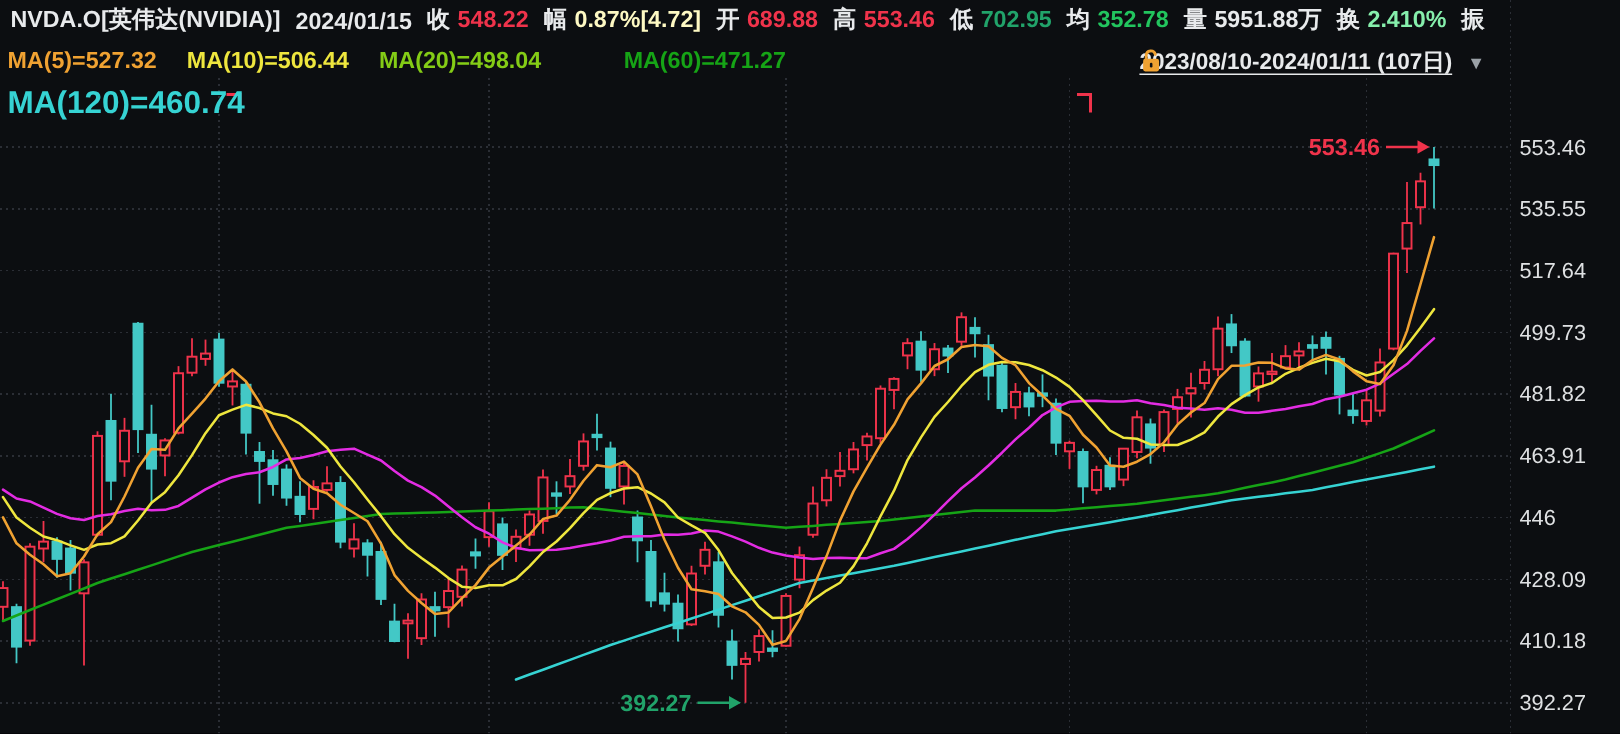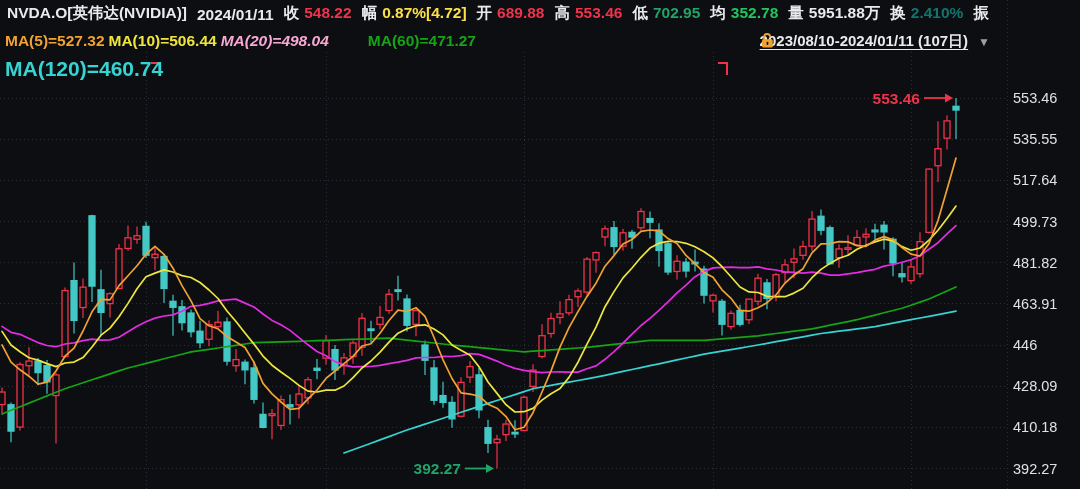--- a/index.html
+++ b/index.html
@@ -10,21 +10,21 @@
   }
   .stage *{box-sizing:border-box;}
   svg{position:absolute;left:0;top:0;}
   .hdr-row1{
     position:absolute;left:7px;top:3px;display:flex;gap:10px;align-items:flex-end;
     font-size:15.5px;font-weight:bold;white-space:nowrap;color:#e8eaec;z-index:5;
   }
   .fld{display:flex;gap:5px;align-items:baseline;}
   .fld .lab{color:#e8eaec;}
   .hdr-row2{
-    position:absolute;left:5px;top:32px;display:flex;gap:4px;align-items:center;
+    position:absolute;left:5px;top:32px;display:flex;gap:20px;align-items:center;
     font-size:15.5px;font-weight:bold;white-space:nowrap;z-index:5;text-align:right;
   }
   .hdr-row3{
     position:absolute;left:5px;top:57px;font-size:21px;font-weight:bold;
     white-space:nowrap;z-index:5;
   }
   .period{
     position:absolute;right:80px;top:32px;display:flex;gap:10px;align-items:center;
     font-size:15px;font-weight:bold;color:#e8eaec;z-index:5;
   }
@@ -517,28 +517,28 @@
         <g>
           <line x1="465" y1="468.5" x2="489" y2="468.5" stroke="#21a36a" stroke-width="1.8"></line>
           <polygon points="494,468.5 486,464 486,473" fill="#21a36a"></polygon>
           <text x="461" y="474" text-anchor="end" font-size="15.5" font-weight="bold" fill="#21a36a" font-family="Liberation Sans, sans-serif">392.27</text>
         </g>
       </g>
     </svg>
 
   <div class="hdr-row1">
     <span>NVDA.O[英伟达(NVIDIA)]</span>
-    <span>2024/01/11</span>
+    <span>2024/01/15</span>
     <span class="fld">
       <span class="lab">收</span>
       <span style="color: rgb(240, 51, 75);">548.22</span>
     </span>
     <span class="fld">
       <span class="lab">幅</span>
-      <span style="color: #fde047;">0.87%[4.72]</span>
+      <span style="color: #fef9c3;">0.87%[4.72]</span>
     </span>
     <span class="fld">
       <span class="lab">开</span>
       <span style="color: rgb(240, 51, 75);">689.88</span>
     </span>
     <span class="fld">
       <span class="lab">高</span>
       <span style="color: rgb(240, 51, 75);">553.46</span>
     </span>
     <span class="fld">
@@ -548,32 +548,32 @@
     <span class="fld">
       <span class="lab">均</span>
       <span style="color: #22c55e;">352.78</span>
     </span>
     <span class="fld">
       <span class="lab">量</span>
       <span style="color: rgb(232, 234, 236);">5951.88万</span>
     </span>
     <span class="fld">
       <span class="lab">换</span>
-      <span style="color: #0f766e;">2.410%</span>
+      <span style="color: #86efac;">2.410%</span>
     </span>
     <span class="fld">
       <span class="lab">振</span>
       <span style="color: rgb(232, 234, 236);"></span>
     </span>
   </div>
 
   <div class="hdr-row2">
     <span style="color: rgb(240, 162, 50);">MA(5)=527.32</span>
     <span style="color: rgb(238, 230, 62);">MA(10)=506.44</span>
-    <span style="color: #f9a8d4; font-style: italic;">MA(20)=498.04</span>
+    <span style="color: #84cc16;">MA(20)=498.04</span>
     <span style="color: rgb(22, 164, 22); margin-left: 35px;">MA(60)=471.27</span>
   </div>
 
   <div class="period">
     <span class="range">2023/08/10-2024/01/11 (107日)</span>
     <span class="tri">▼</span>
     <span class="lock">
       <svg width="15" height="17" viewBox="0 0 15 17">
         <path d="M4.1 7.2 V4.9 A3.1 3.1 0 0 1 10.2 4.3" fill="none" stroke="#f0a232" stroke-width="1.9" stroke-linecap="round"></path>
         <rect x="2.1" y="7.2" width="10.6" height="8.4" rx="1.4" fill="#f0a232"></rect>

